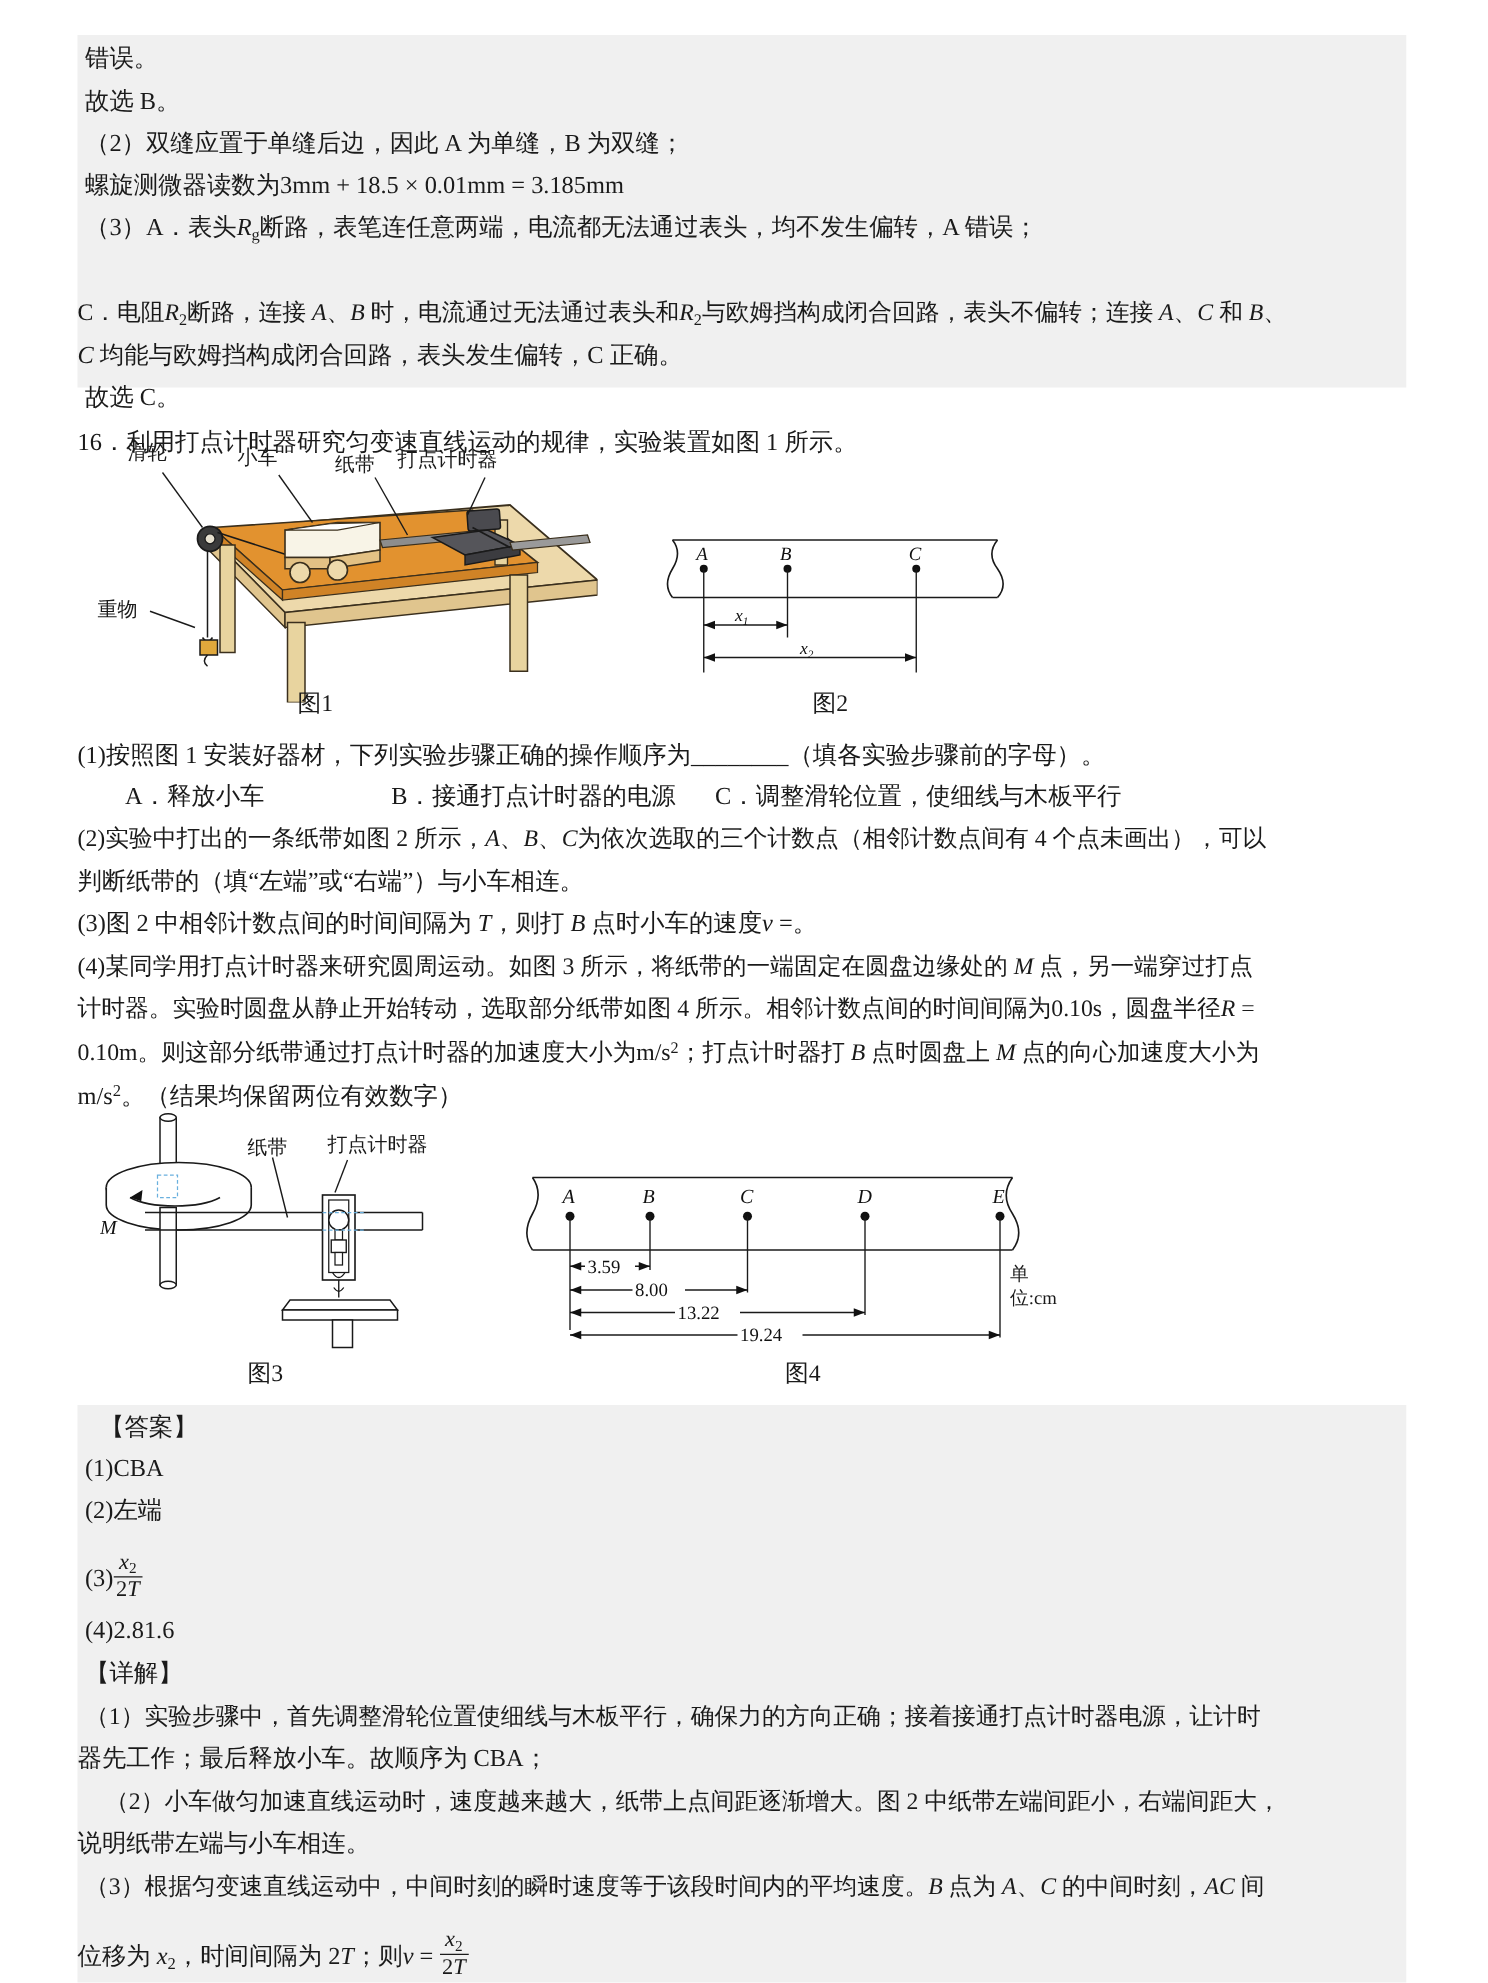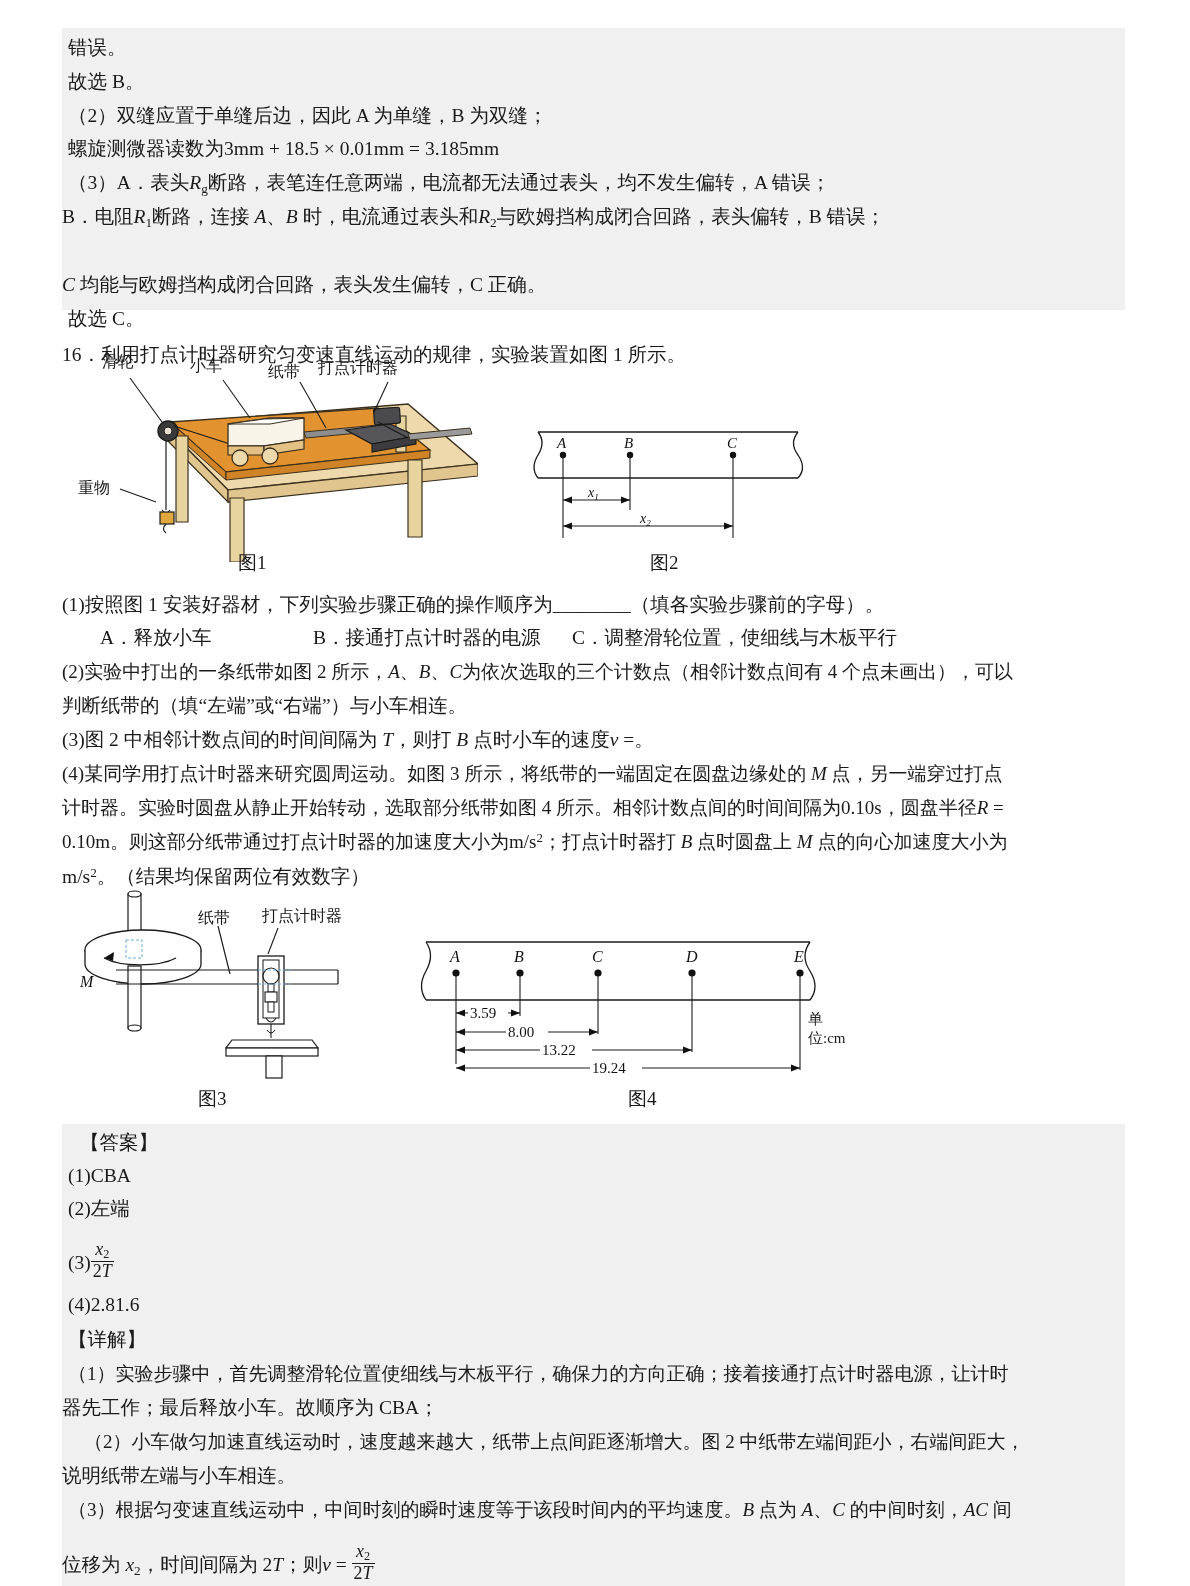--- a/index.html
+++ b/index.html
@@ -48,21 +48,21 @@
 
   <div class="shade" id="shade-top"></div>
   <div class="shade" id="shade-bottom"></div>
 
   <div class="body-line" style="left:68px;top:38px;">错误。</div>
   <div class="body-line" style="left:68px;top:72px;">故选 B。</div>
   <div class="body-line" style="left:68px;top:106px;">（2）双缝应置于单缝后边，因此 A 为单缝，B 为双缝；</div>
   <div class="body-line" style="left:68px;top:139px;">螺旋测微器读数为3mm + 18.5 × 0.01mm = 3.185mm</div>
 
   <div class="body-line" style="left:68px;top:173px;">（3）A．表头<i class="v">R</i><sub>g</sub>断路，表笔连任意两端，电流都无法通过表头，均不发生偏转，A 错误；</div>
-  <div class="body-line" style="left:62px;top:207px;">B．电阻<i class="v">R</i><sub>1</sub>断路，连接 <i class="v">A</i>、<i class="v">B</i> 时，电流通过表头和<i class="v">R</i><sub>2</sub>与欧姆挡构成闭合回路，表头偏转，B 错误；</div>
+  <div class="body-line" style="left:62px;top:241px;font-size:19px;">C．电阻<i class="v">R</i><sub>2</sub>断路，连接 <i class="v">A</i>、<i class="v">B</i> 时，电流通过无法通过表头和<i class="v">R</i><sub>2</sub>与欧姆挡构成闭合回路，表头不偏转；连接 <i class="v">A</i>、<i class="v">C</i> 和 <i class="v">B</i>、</div>
   <div class="body-line" style="left:62px;top:275px;"><i class="v">C</i> 均能与欧姆挡构成闭合回路，表头发生偏转，C 正确。</div>
   <div class="body-line" style="left:68px;top:309px;">故选 C。</div>
 
   <div class="body-line" style="left:62px;top:345px;"><span>16．</span><span>利用打点计时器研究匀变速直线运动的规律，实验装置如图 1 所示。</span></div>
 
   <div id="fig1">
     <svg width="400" height="210" viewBox="0 0 400 210" xmlns="http://www.w3.org/2000/svg">
 
       <polygon points="85,72 330,52 400,112 150,138" fill="#edd9ab" stroke="#3a2f1d" stroke-width="1.4"></polygon>
 

